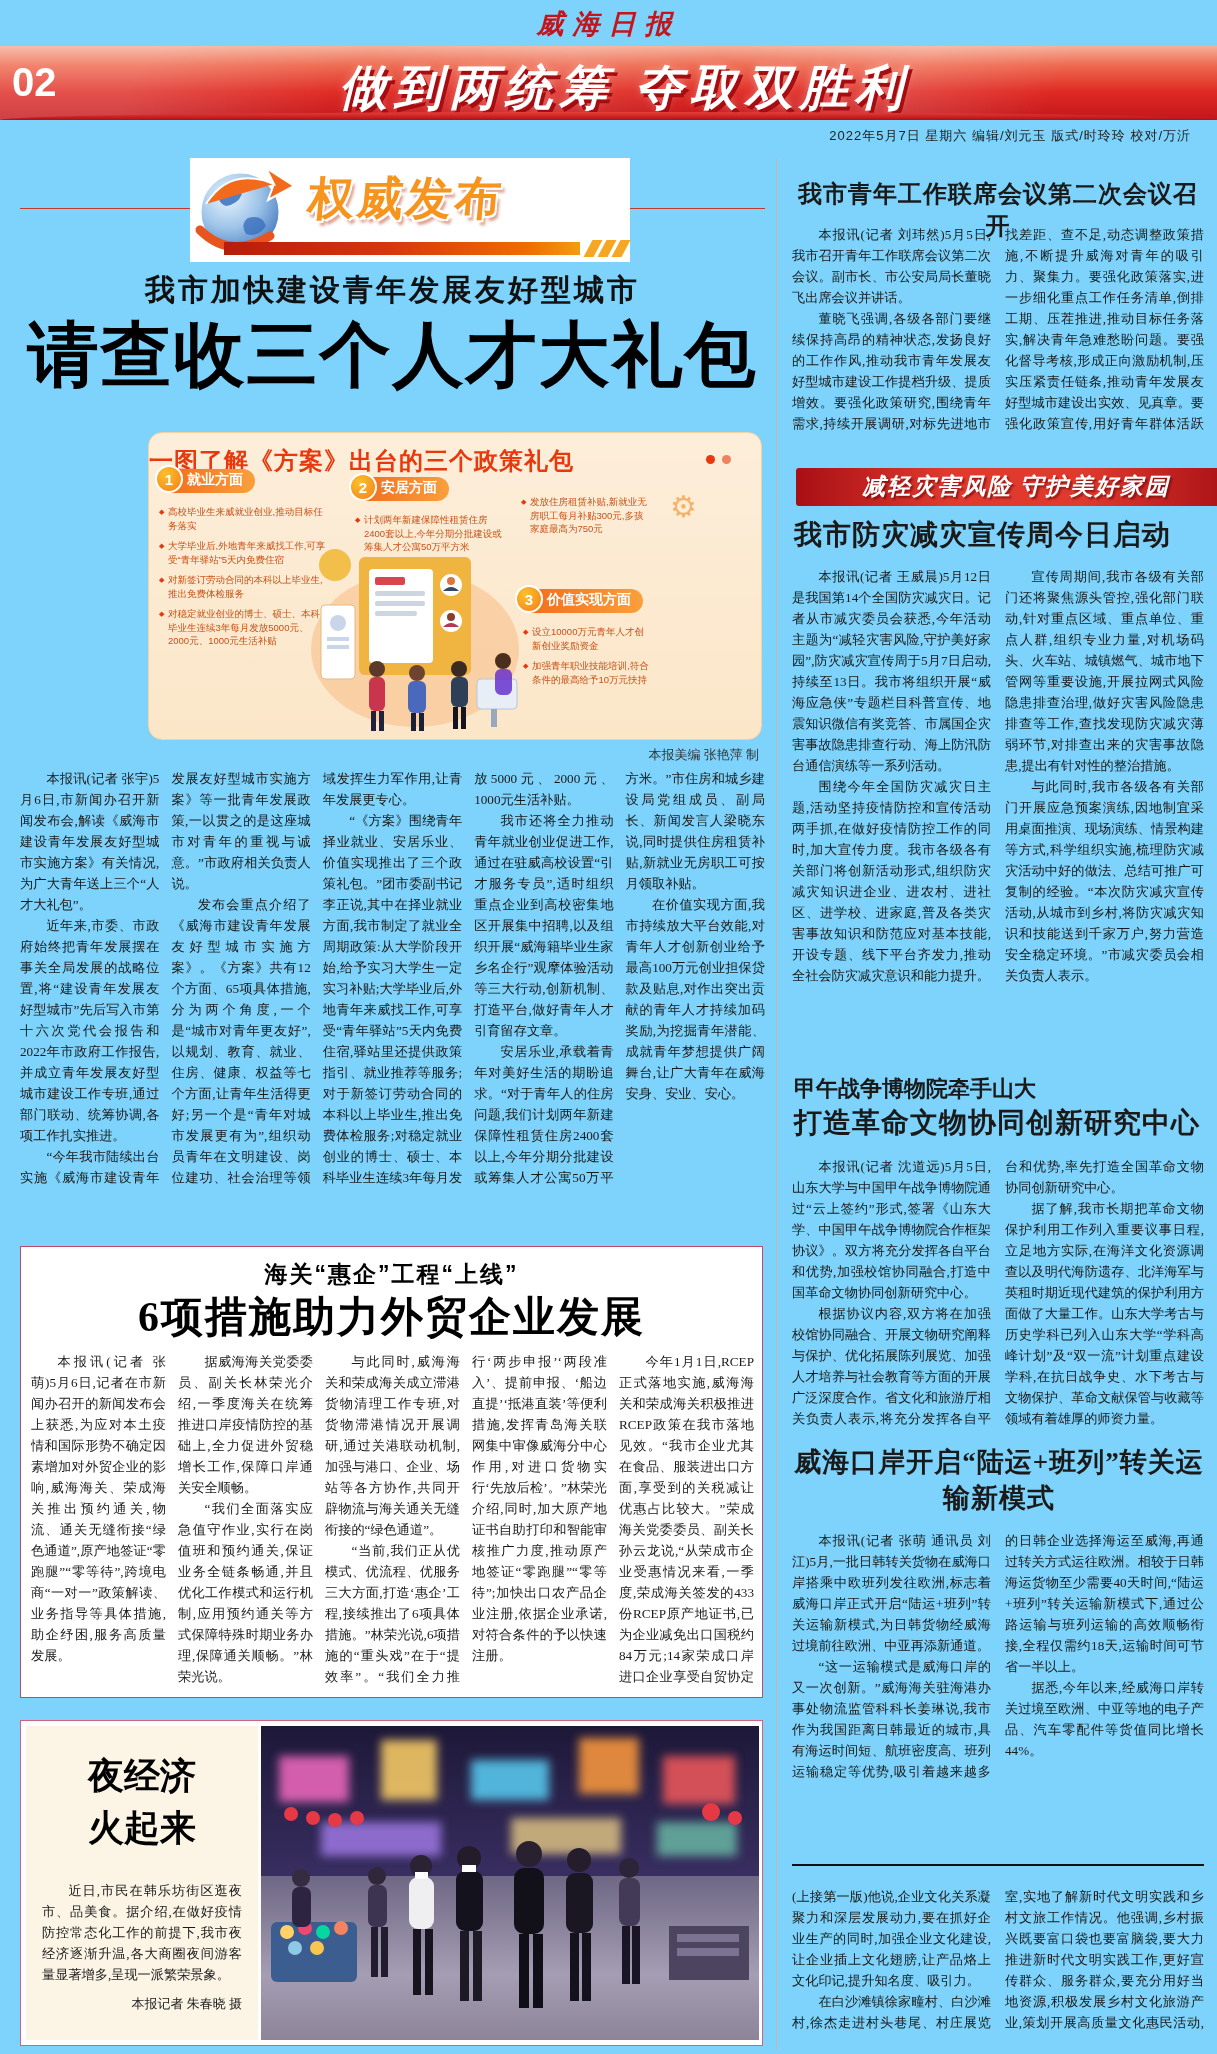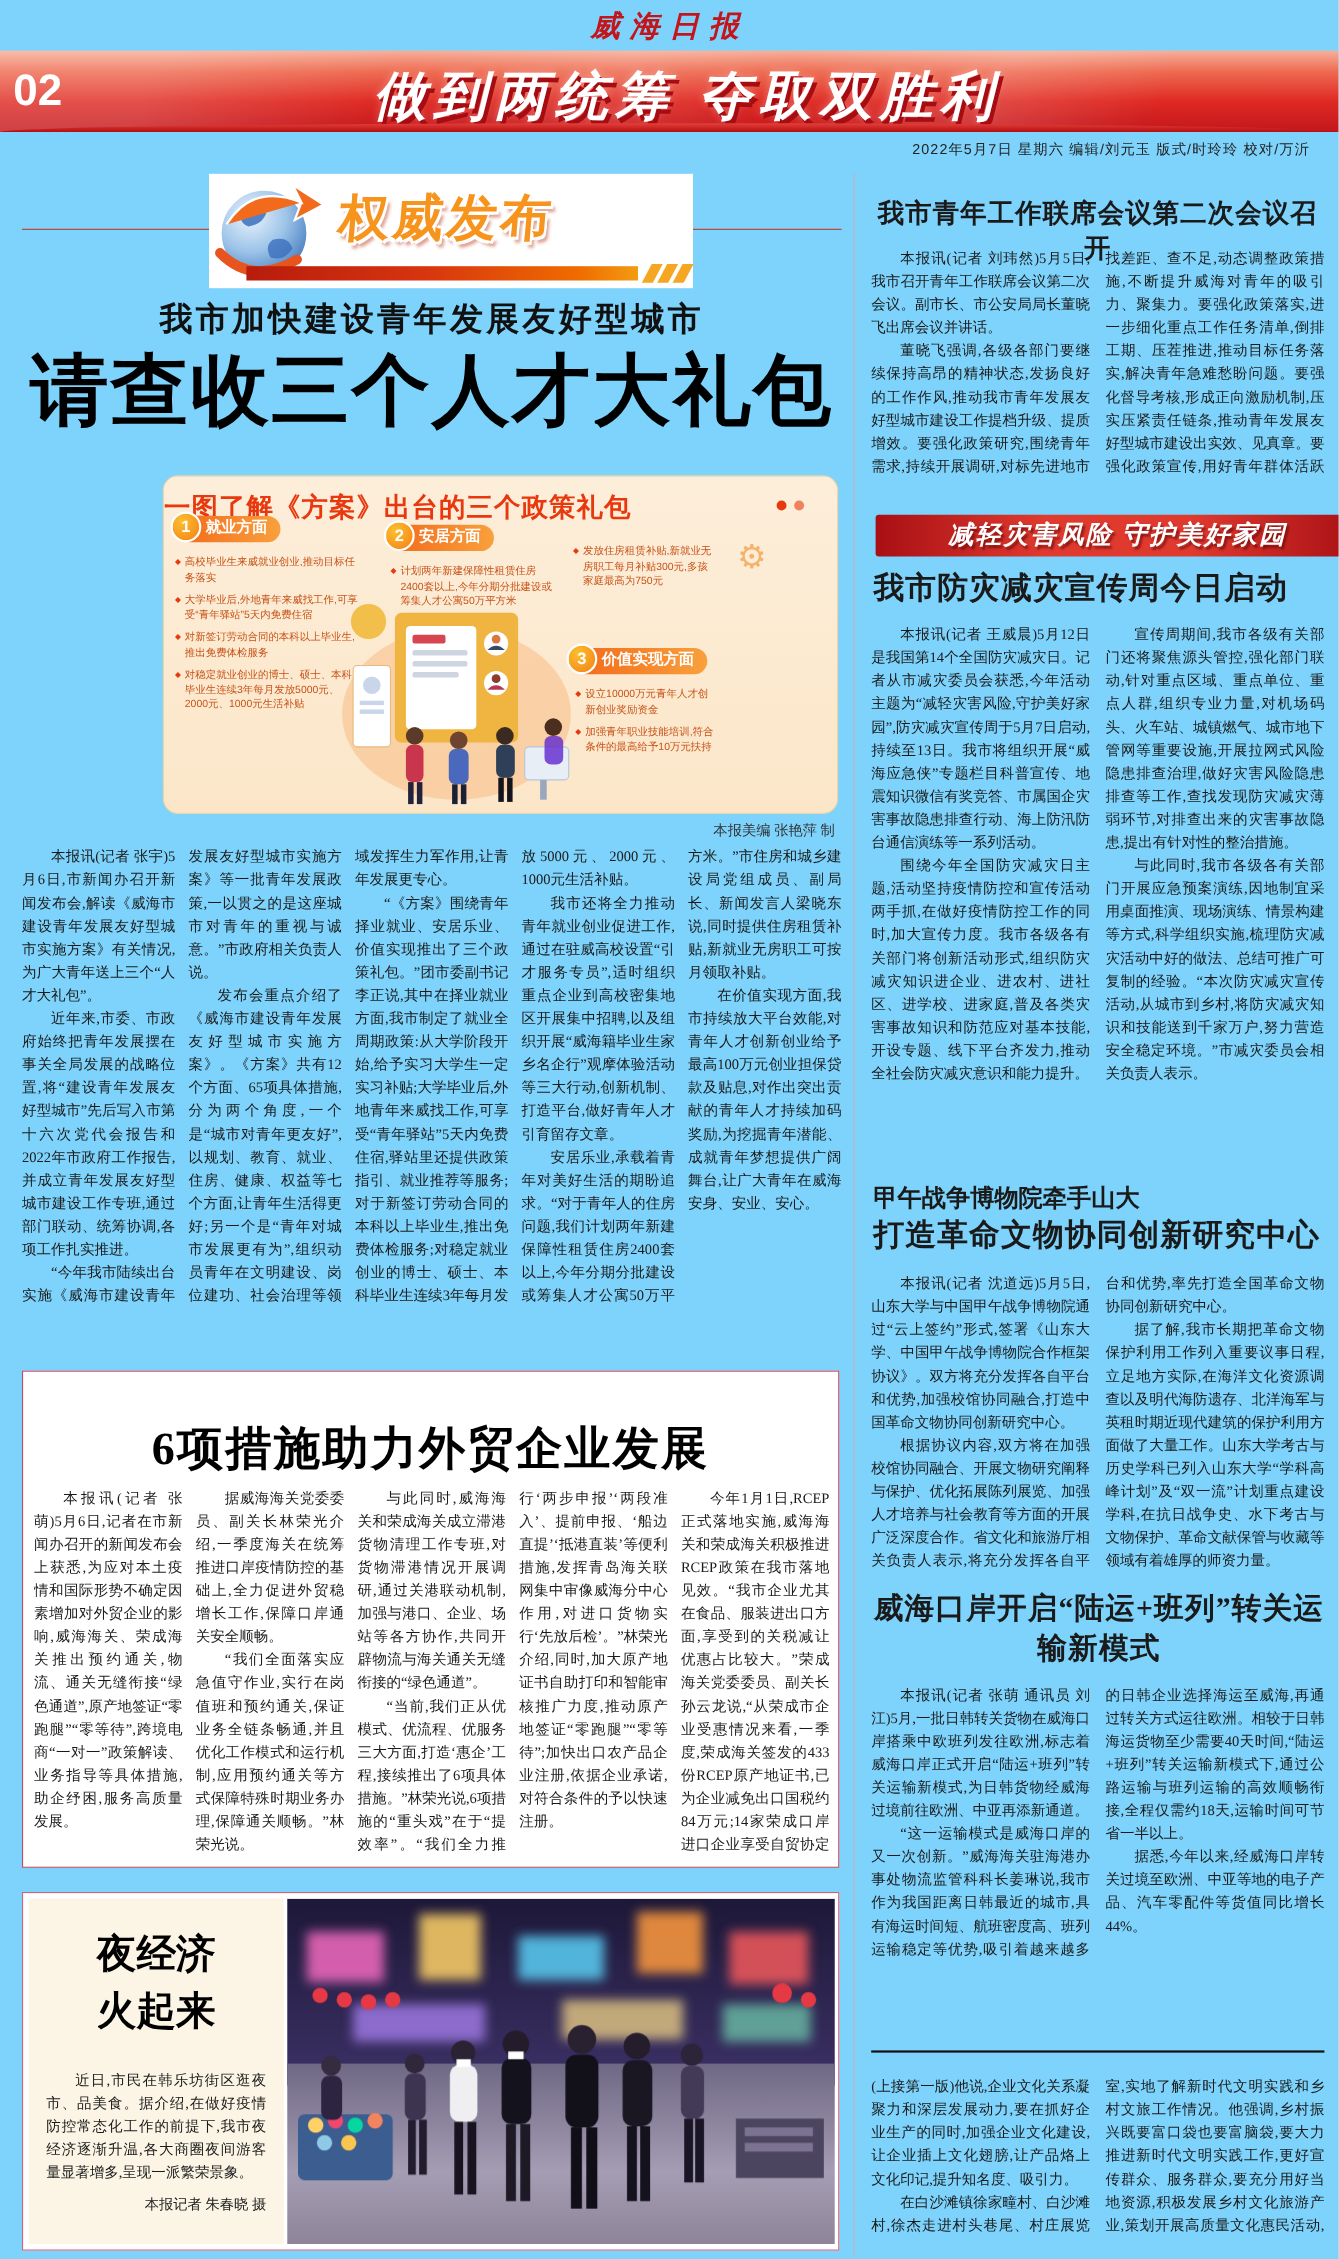--- a/index.html
+++ b/index.html
@@ -241,20 +241,21 @@
         <p>近年来,市委、市政府始终把青年发展摆在事关全局发展的战略位置,将“建设青年发展友好型城市”先后写入市第十六次党代会报告和2022年市政府工作报告,并成立青年发展友好型城市建设工作专班,通过部门联动、统筹协调,各项工作扎实推进。</p>
         <p>“今年我市陆续出台实施《威海市建设青年发展友好型城市实施方案》等一批青年发展政策,一以贯之的是这座城市对青年的重视与诚意。”市政府相关负责人说。</p>
         <p>发布会重点介绍了《威海市建设青年发展友好型城市实施方案》。《方案》共有12个方面、65项具体措施,分为两个角度,一个是“城市对青年更友好”,以规划、教育、就业、住房、健康、权益等七个方面,让青年生活得更好;另一个是“青年对城市发展更有为”,组织动员青年在文明建设、岗位建功、社会治理等领域发挥生力军作用,让青年发展更专心。</p>
         <p>“《方案》围绕青年择业就业、安居乐业、价值实现推出了三个政策礼包。”团市委副书记李正说,其中在择业就业方面,我市制定了就业全周期政策:从大学阶段开始,给予实习大学生一定实习补贴;大学毕业后,外地青年来威找工作,可享受“青年驿站”5天内免费住宿,驿站里还提供政策指引、就业推荐等服务;对于新签订劳动合同的本科以上毕业生,推出免费体检服务;对稳定就业创业的博士、硕士、本科毕业生连续3年每月发放5000元、2000元、1000元生活补贴。</p>
         <p>我市还将全力推动青年就业创业促进工作,通过在驻威高校设置“引才服务专员”,适时组织重点企业到高校密集地区开展集中招聘,以及组织开展“威海籍毕业生家乡名企行”观摩体验活动等三大行动,创新机制、打造平台,做好青年人才引育留存文章。</p>
         <p>安居乐业,承载着青年对美好生活的期盼追求。“对于青年人的住房问题,我们计划两年新建保障性租赁住房2400套以上,今年分期分批建设或筹集人才公寓50万平方米。”市住房和城乡建设局党组成员、副局长、新闻发言人梁晓东说,同时提供住房租赁补贴,新就业无房职工可按月领取补贴。</p>
         <p>在价值实现方面,我市持续放大平台效能,对青年人才创新创业给予最高100万元创业担保贷款及贴息,对作出突出贡献的青年人才持续加码奖励,为挖掘青年潜能、成就青年梦想提供广阔舞台,让广大青年在威海安身、安业、安心。</p>
       </div>
 
     <div class="customs-box">
+      <div class="customs-kicker">海关“惠企”工程“上线”</div>
       <div class="customs-headline">6项措施助力外贸企业发展</div>
       <div class="customs-body body-cols cols5">
           <p>本报讯(记者 张萌)5月6日,记者在市新闻办召开的新闻发布会上获悉,为应对本土疫情和国际形势不确定因素增加对外贸企业的影响,威海海关、荣成海关推出预约通关,物流、通关无缝衔接“绿色通道”,原产地签证“零跑腿”“零等待”,跨境电商“一对一”政策解读、业务指导等具体措施,助企纾困,服务高质量发展。</p>
           <p>据威海海关党委委员、副关长林荣光介绍,一季度海关在统筹推进口岸疫情防控的基础上,全力促进外贸稳增长工作,保障口岸通关安全顺畅。</p>
           <p>“我们全面落实应急值守作业,实行在岗值班和预约通关,保证业务全链条畅通,并且优化工作模式和运行机制,应用预约通关等方式保障特殊时期业务办理,保障通关顺畅。”林荣光说。</p>
           <p>与此同时,威海海关和荣成海关成立滞港货物清理工作专班,对货物滞港情况开展调研,通过关港联动机制,加强与港口、企业、场站等各方协作,共同开辟物流与海关通关无缝衔接的“绿色通道”。</p>
           <p>“当前,我们正从优模式、优流程、优服务三大方面,打造‘惠企’工程,接续推出了6项具体措施。”林荣光说,6项措施的“重头戏”在于“提效率”。“我们全力推行‘两步申报’‘两段准入’、提前申报、‘船边直提’‘抵港直装’等便利措施,发挥青岛海关联网集中审像威海分中心作用,对进口货物实行‘先放后检’。”林荣光介绍,同时,加大原产地证书自助打印和智能审核推广力度,推动原产地签证“零跑腿”“零等待”;加快出口农产品企业注册,依据企业承诺,对符合条件的予以快速注册。</p>
           <p>今年1月1日,RCEP正式落地实施,威海海关和荣成海关积极推进RCEP政策在我市落地见效。“我市企业尤其在食品、服装进出口方面,享受到的关税减让优惠占比较大。”荣成海关党委委员、副关长孙云龙说,“从荣成市企业受惠情况来看,一季度,荣成海关签发的433份RCEP原产地证书,已为企业减免出口国税约84万元;14家荣成口岸进口企业享受自贸协定税率优惠,货值296万元。”</p>
         </div>
     </div>

